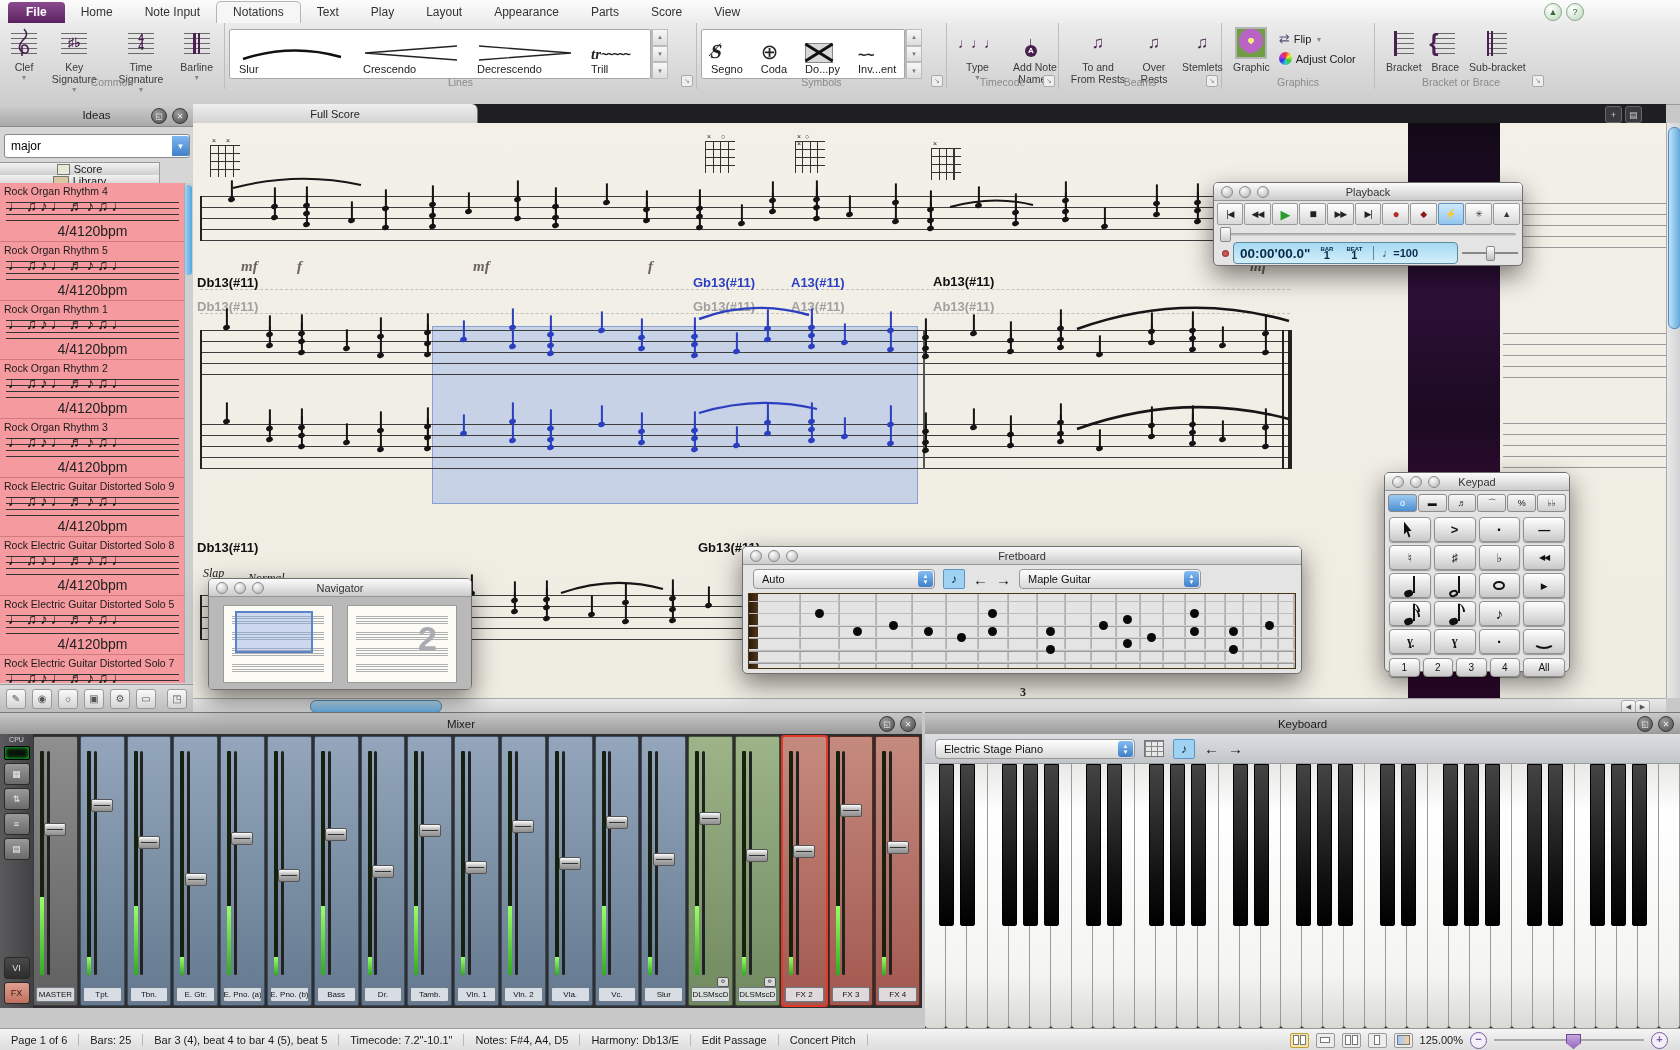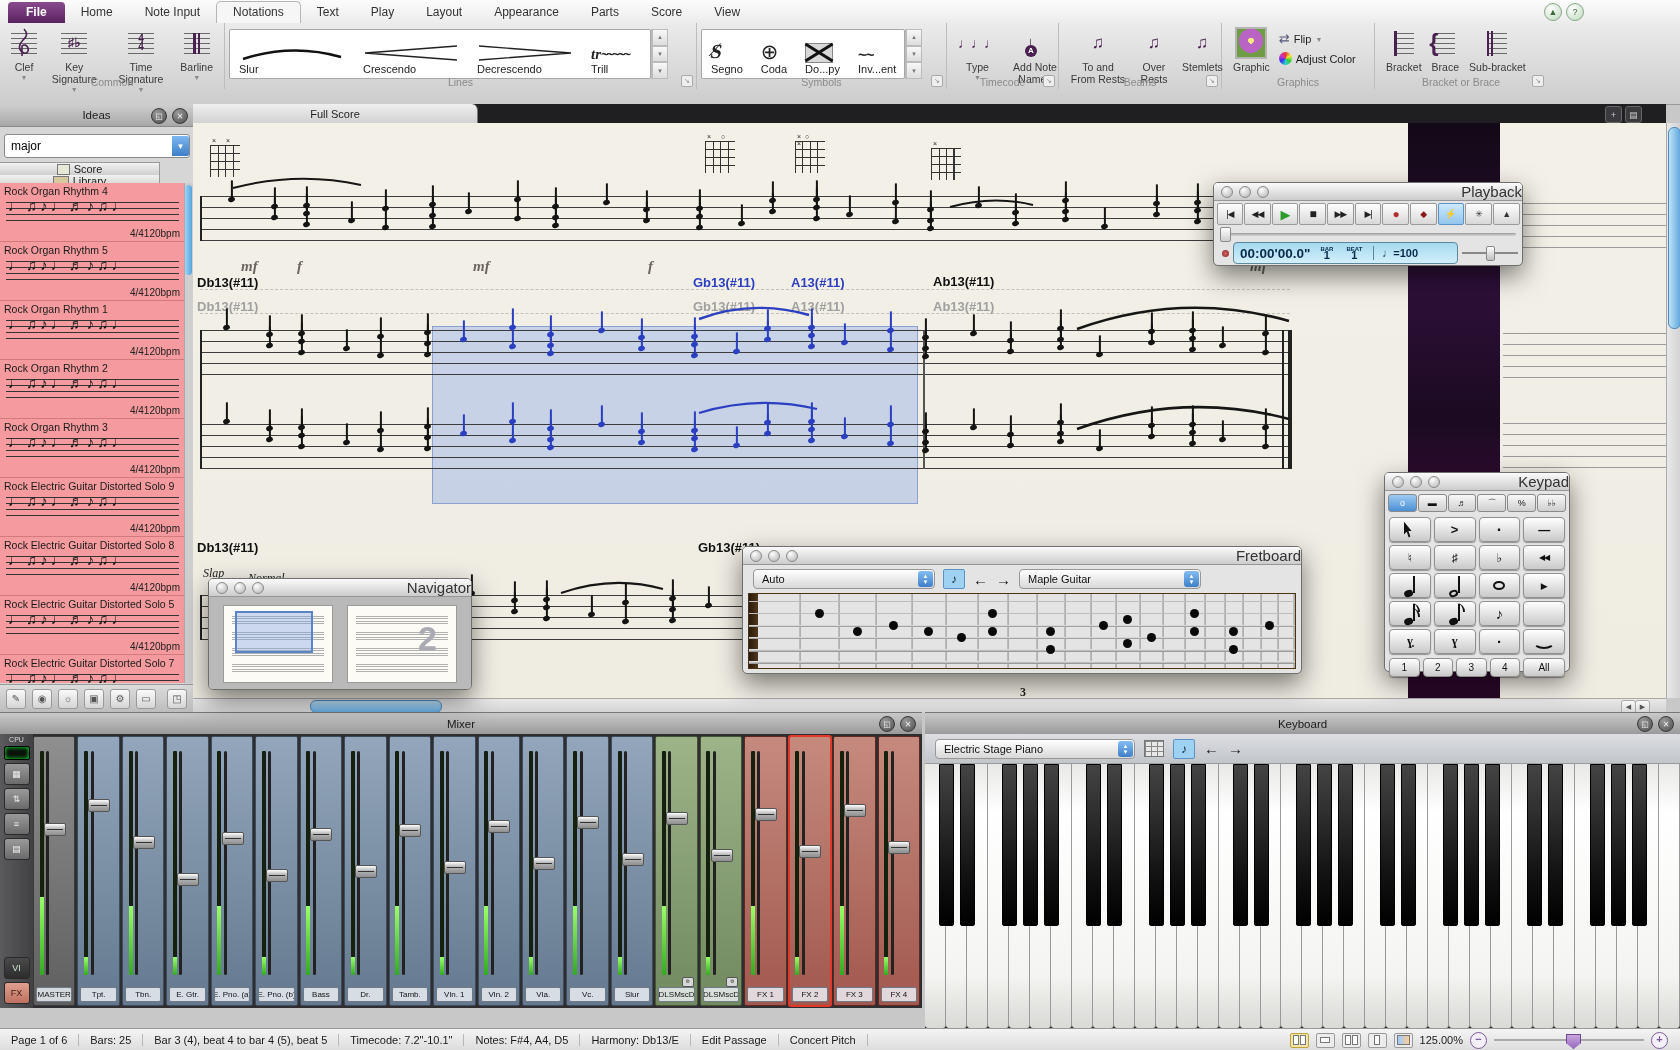--- a/index.html
+++ b/index.html
@@ -35,21 +35,21 @@
   #ideas-search .drop{width:20px;height:20px;margin:0;border-radius:0 2px 2px 0;background:linear-gradient(#7db7f0,#3f7fc9);color:#fff;font-size:8px;display:flex;align-items:center;justify-content:center;}
   #ideas-tabs{position:absolute;left:0px;top:58px;width:160px;height:20px;display:flex;border-top:1px solid #999;border-bottom:1px solid #8a8a8a;flex-direction:column;}
   .itab{flex:1;display:flex;align-items:center;justify-content:center;gap:4px;background:linear-gradient(#f2f2f2,#cfcfcf);border-right:1px solid #9a9a9a;font-size:11px;}
   .itab.sel{background:linear-gradient(#cfe3f7,#9cc4ea);}
   .itab .micon{width:11px;height:9px;border:1px solid #777;background:#e8e8d8;}
   #ideas-list{position:absolute;left:0;top:79px;width:185px;height:500px;overflow:hidden;background:#e0e0e0;}
   .idea-item{height:59px;border-bottom:1px solid #d27a7e;background:#f59a9e;position:relative;box-sizing:border-box;padding:2px 4px;}
   .idea-title{font-size:10.5px;color:#1a1a1a;white-space:nowrap;overflow:hidden;}
   .idea-thumb{height:26px;margin:2px 2px 0;background:repeating-linear-gradient(to bottom,#333 0 1px,transparent 1px 6px);background-position:0 3px;background-size:100% 25px;background-repeat:no-repeat;position:relative;}
   .idea-thumb span{position:absolute;left:2px;top:-2px;font-size:15px;letter-spacing:3px;color:#111;}
-  .idea-meta{position:absolute;left:5px;right:5px;bottom:2px;display:flex;justify-content:flex-end;font-size:10px;color:#222;}
+  .idea-meta{position:absolute;left:5px;right:5px;bottom:2px;display:flex;justify-content:center;font-size:14px;color:#222;}
   #ideas-scroll{position:absolute;right:0;top:79px;width:8px;height:500px;background:#cfcfcf;border-left:1px solid #aaa;}
   #ideas-scroll .thumbv{position:absolute;left:0;width:7px;top:2px;height:90px;border-radius:4px;background:linear-gradient(90deg,#9fd4f5,#55a4dd);}
   #ideas-tools{position:absolute;left:0;top:580px;width:193px;height:28px;background:linear-gradient(#dcdcdc,#bdbdbd);border-top:1px solid #999;display:flex;align-items:center;gap:6px;padding:0 6px;box-sizing:border-box;}
   .toolico{width:18px;height:18px;border:1px solid #9a9a9a;border-radius:3px;background:linear-gradient(#fafafa,#d5d5d5);font-size:10px;display:flex;align-items:center;justify-content:center;color:#555;}
   
   #tabstrip{position:absolute;left:193px;top:104px;width:1473px;height:19px;background:#1f1f22;display:flex;}
   #fulltab{width:284px;background:linear-gradient(#efefef,#d2d2d2);border-right:1px solid #777;display:flex;align-items:center;justify-content:center;font-size:11px;color:#222;border-radius:0 6px 0 0;}
   .striptool{position:absolute;top:2px;width:15px;height:15px;background:#3a3a3e;border:1px solid #666;border-radius:3px;color:#ccc;font-size:9px;display:flex;align-items:center;justify-content:center;}
   #paper{position:absolute;left:193px;top:123px;width:1473px;height:575px;background:linear-gradient(180deg,#f3f0e8,#efece2);overflow:hidden;}
   #darkband{position:absolute;left:1215px;top:0;width:92px;height:575px;background:linear-gradient(180deg,#120916,#2e1038 28%,#1b0a21 52%,#55104e 84%,#250724);}
@@ -72,21 +72,21 @@
   #hscroll{position:absolute;left:193px;top:698px;width:1473px;height:14px;background:linear-gradient(#e8e8e8,#d2d2d2);border-top:1px solid #aaa;}
   #hscroll .thumbh{position:absolute;left:117px;top:1px;width:130px;height:11px;border-radius:6px;background:linear-gradient(#bfe2f8,#63a9de);border:1px solid #4f8bbf;}
   .scr-arrow{position:absolute;top:1px;width:13px;height:12px;background:linear-gradient(#fafafa,#d6d6d6);border:1px solid #aaa;border-radius:3px;font-size:7px;display:flex;align-items:center;justify-content:center;color:#555;}
   #vscroll{position:absolute;left:1666px;top:123px;width:14px;height:575px;background:linear-gradient(90deg,#e8e8e8,#d2d2d2);border-left:1px solid #aaa;}
   #vscroll .thumbv{position:absolute;left:1px;top:4px;width:11px;height:200px;border-radius:6px;background:linear-gradient(90deg,#bfe2f8,#63a9de);border:1px solid #4f8bbf;}
   
   .fwin{position:absolute;background:#e4e4e4;border:1px solid #6f6f6f;border-radius:5px;box-shadow:0 10px 26px rgba(0,0,0,.5);}
   .tbar{height:17px;background:linear-gradient(#fbfbfb,#cccccc);border-bottom:1px solid #979797;border-radius:4px 4px 0 0;position:relative;display:flex;align-items:center;}
   .tl-group{display:flex;gap:6px;margin-left:7px;z-index:2;}
   .tl{width:10px;height:10px;border-radius:50%;background:radial-gradient(circle at 35% 30%,#fdfdfd,#b2b2b2);border:1px solid #8a8a8a;}
-  .ttl{position:absolute;left:0;right:0;text-align:right;font-size:15px;color:#333;}
+  .ttl{position:absolute;left:0;right:0;text-align:center;font-size:11px;color:#333;}
   
   #pb-transport{display:flex;padding:2px 2px 1px;}
   .pbtn{flex:1;height:20px;margin:0 0.5px;border:1px solid #9a9a9a;background:linear-gradient(#fefefe,#d8d8d8);border-radius:2px;display:flex;align-items:center;justify-content:center;font-size:9px;color:#222;letter-spacing:-1px;}
   .pbtn.on{background:linear-gradient(#cde8fb,#92c6ee);border-color:#5b94c4;}
   #pb-slider{position:relative;height:14px;margin:1px 6px;}
   #pb-slider .track{position:absolute;left:0;right:0;top:6px;height:3px;background:linear-gradient(#9a9a9a,#d8d8d8);border-radius:2px;}
   #pb-slider .hand{position:absolute;left:0;top:0;width:9px;height:13px;background:linear-gradient(#fdfdfd,#cfcfcf);border:1px solid #8a8a8a;border-radius:2px;}
   #pb-lcdrow{display:flex;align-items:center;padding:0 4px 4px;}
   #pb-led{width:7px;height:7px;border-radius:50%;background:radial-gradient(#d66,#7a1f1f);margin:0 4px;}
   #pb-lcd{flex:1;height:20px;background:linear-gradient(#a5d9f0,#d3effb);border:1px solid #5a8aa0;border-radius:4px;display:flex;align-items:center;color:#0a2a4a;padding:0 6px;}
@@ -1172,28 +1172,20 @@
         </div>
         <div class="strip green">
           <div class="slot"></div>
           <div class="meter">
             <i style="height:8%"></i>
           </div>
           <div class="fader" style="top: 112px;"></div>
           <div class="stripgear">⚙</div>
           <div class="striplabel">DLSMscD</div>
         </div>
-        <div class="strip red">
-          <div class="slot"></div>
-          <div class="meter">
-            <i style="height:31%"></i>
-          </div>
-          <div class="fader" style="top: 71px;"></div>
-          <div class="striplabel">FX 1</div>
-        </div>
         <div class="strip red sel">
           <div class="slot"></div>
           <div class="meter">
             <i style="height:8%"></i>
           </div>
           <div class="fader" style="top: 108px;"></div>
           <div class="striplabel">FX 2</div>
         </div>
         <div class="strip red">
           <div class="slot"></div>

